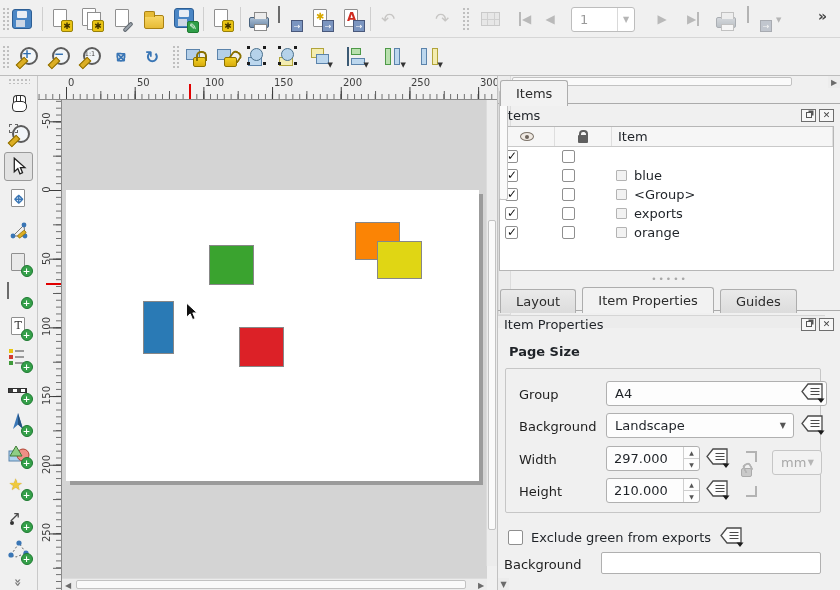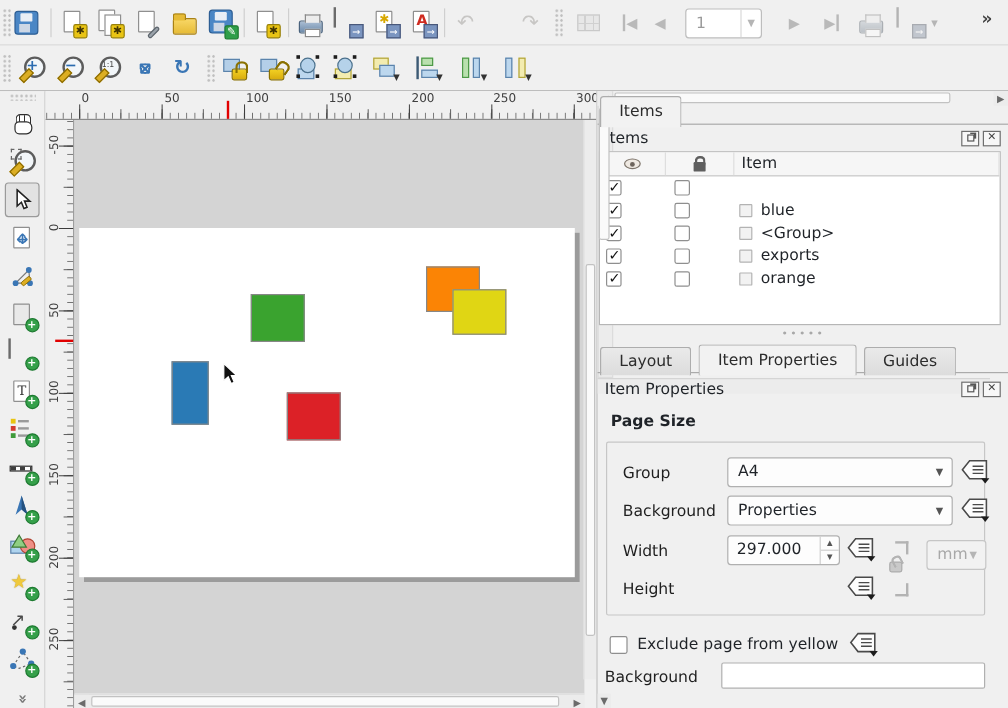--- a/index.html
+++ b/index.html
@@ -605,65 +605,72 @@
           <span class="restore-in"></span>
         </span>
       <span class="dockbtn">✕</span>
     </span>
   </div>
 
   <div class="ptitle" style="left:11px;top:268px">Page Size</div>
   <div class="groupframe"></div>
 
   <div class="plabel" style="left:21px;top:311px">Group</div>
-  <div class="combo" style="left:108px;top:305px;width:188px">
+  <div class="combo" style="left:108px;top:305px;width:221px">
     <span>A4</span>
       <span class="arr">▼</span>
   </div>
   <svg class="ddov" style="left:302px;top:306px" viewBox="0 0 26 22">
       <use href="#ddicon"></use>
     </svg>
 
   <div class="plabel" style="left:21px;top:343px">Background</div>
   <div class="combo" style="left:108px;top:337px;width:188px">
-    <span>Properties</span>
+    <span>Landscape</span>
       <span class="arr">▼</span>
   </div>
   <svg class="ddov" style="left:302px;top:338px" viewBox="0 0 26 22">
       <use href="#ddicon"></use>
     </svg>
 
   <div class="plabel" style="left:21px;top:376px">Width</div>
   <div class="spin" style="left:108px;top:370px">
     <span>297.000</span>
     <span class="spinbtns">
         <span>▲</span>
         <span>▼</span>
       </span>
   </div>
   <svg class="ddov" style="left:207px;top:371px" viewBox="0 0 26 22">
       <use href="#ddicon"></use>
     </svg>
 
   <div class="plabel" style="left:21px;top:408px">Height</div>
+  <div class="spin" style="left:108px;top:402px">
+    <span>210.000</span>
+    <span class="spinbtns">
+        <span>▲</span>
+        <span>▼</span>
+      </span>
+  </div>
   <svg class="ddov" style="left:207px;top:403px" viewBox="0 0 26 22">
       <use href="#ddicon"></use>
     </svg>
 
   <span class="linkbr" style="left:243px;top:375px">
       <span class="linkpad"></span>
     </span>
   <div class="combo disabled" style="left:274px;top:374px;width:50px">
     <span>mm</span>
       <span class="arr">▼</span>
   </div>
 
   <div style="position:absolute;left:10px;top:450px;display:flex;align-items:center;gap:8px">
     <span class="cb" style="width:15px;height:15px"></span>
-    <span>Exclude page from yellow</span>
+    <span>Exclude green from exports</span>
     <svg class="ddov" style="position:static" width="26" height="22" viewBox="0 0 26 22">
         <use href="#ddicon"></use>
       </svg>
   </div>
 
   <div class="plabel" style="left:6px;top:481px">Background</div>
   <div class="swatch" style="left: 103px; top: 476px; width: 220px; height: 22px; background: rgb(255, 255, 255);"></div>
 
   <div id="pp-vsb">
     <div class="sbarrow" style="left:0;top:0;width:11px;height:12px">▲</div>

